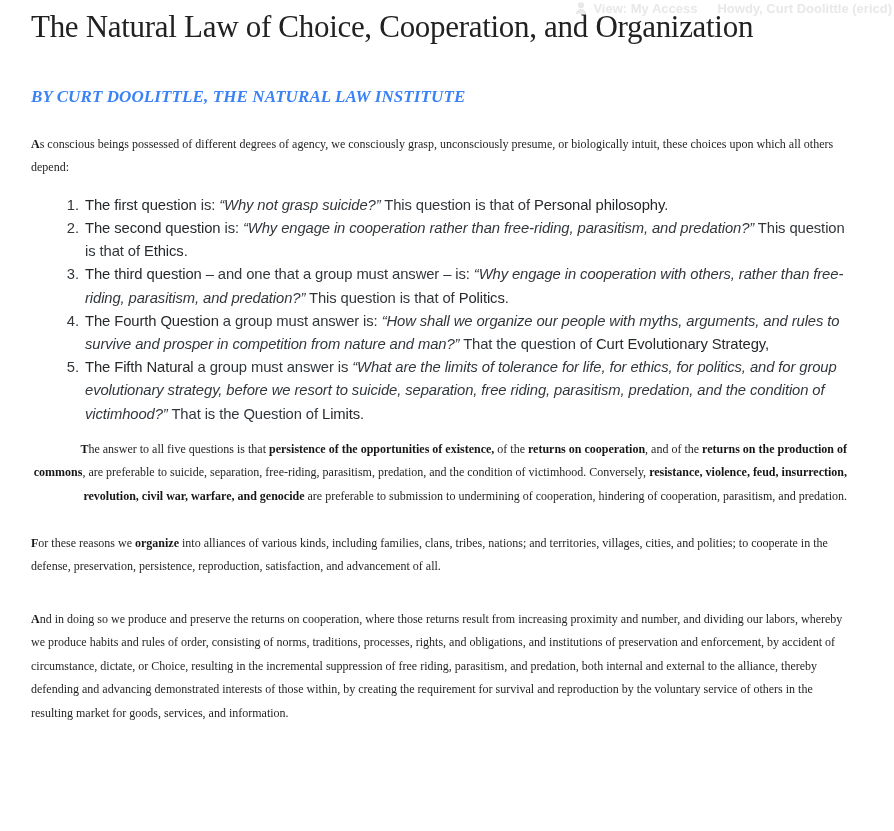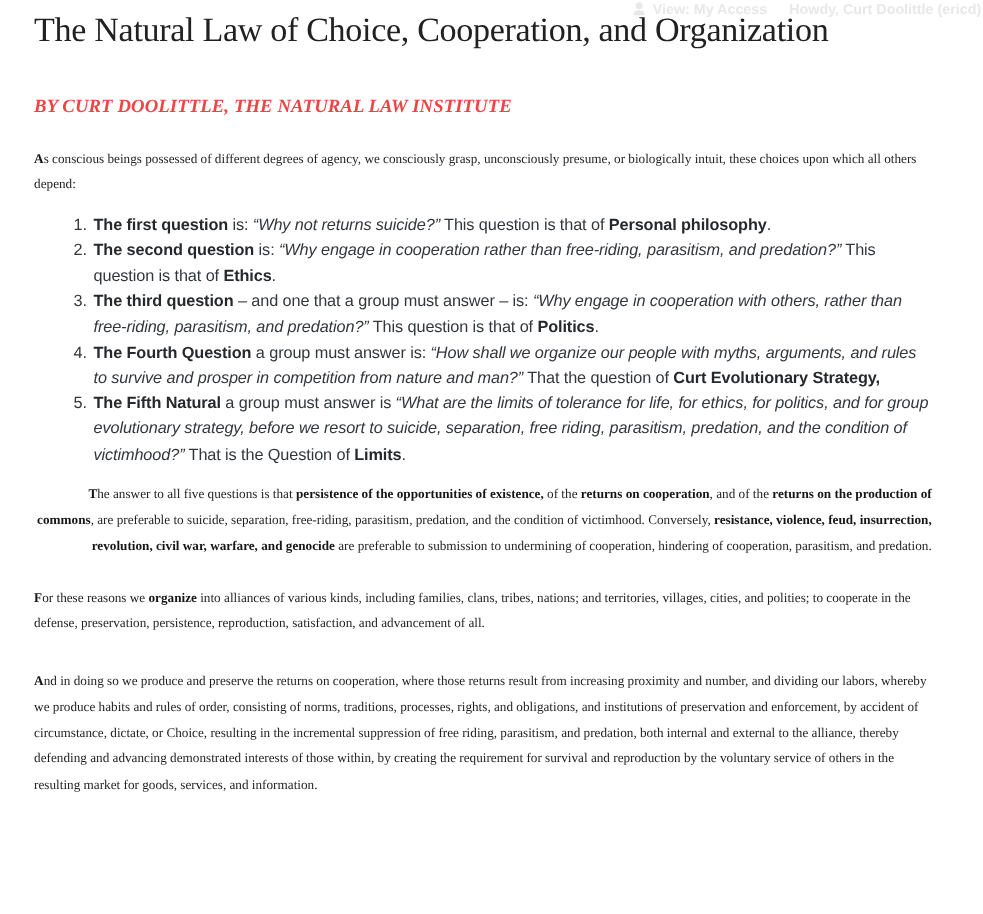--- a/index.html
+++ b/index.html
@@ -38,21 +38,21 @@
     white-space: nowrap;
   }
 
   .byline {
     font-family: "Liberation Serif", serif;
     font-style: italic;
     font-weight: 700;
     font-size: 17px;
     line-height: 16px;
     letter-spacing: 0.1px;
-    color: #ef4444;
+    color: #3b82f6;
     margin: 43px 0 0 0;
   }
 
   p.serif {
     font-size: 12px;
     line-height: 23.4px;
     color: #1f1f1f;
     margin: 0;
   }
   p.intro   { margin-top: 28px; }
@@ -64,21 +64,21 @@
   ol.questions {
     margin: 14px 0 0 0;
     padding-left: 52px;
     font-family: "Liberation Sans", sans-serif;
     font-size: 14.8px;
     line-height: 23.2px;
     letter-spacing: -0.1px;
     color: #32373c;
   }
   ol.questions li { margin: 0; padding-left: 2px; }
-  ol.questions b { font-weight: 700; color: #26292c; text-align: right; }
+  ol.questions b { font-weight: 400; color: #26292c; text-align: right; }
   ol.questions i { font-style: italic; }
 </style>
 </head>
 <body>
 
 <header class="admin-bar">
   <span class="admin-item">
       <span>
         <svg width="14" height="14" viewBox="0 0 16 16">
           <circle cx="8" cy="4.8" r="3.5" fill="#e8e8e8"></circle>
@@ -93,21 +93,21 @@
 </header>
 
 <main>
   <h1 class="title">The Natural Law of Choice, Cooperation, and Organization</h1>
 
   <p class="byline">BY CURT DOOLITTLE, THE NATURAL LAW INSTITUTE</p>
 
   <p class="serif intro"><b>A</b><span>s conscious beings possessed of different degrees of agency, we consciously grasp, unconsciously presume, or biologically intuit, these choices upon which all others depend:</span></p>
 
   <ol class="questions">
-    <li><b>The first question</b><span> is: </span><i>“Why not returns suicide?”</i><span> This question is that of </span><b>Personal philosophy</b><span>.</span></li>
+    <li><b>The first question</b><span> is: </span><i>“Why not grasp suicide?”</i><span> This question is that of </span><b>Personal philosophy</b><span>.</span></li>
     <li><b>The second question</b><span> is: </span><i>“Why engage in cooperation rather than free-riding, parasitism, and predation?”</i><span> This question is that of </span><b>Ethics</b><span>.</span></li>
     <li><b>The third question</b><span> – and one that a group must answer – is: </span><i>“Why engage in cooperation with others, rather than free-riding, parasitism, and predation?”</i><span> This question is that of </span><b>Politics</b><span>.</span></li>
     <li><b>The Fourth Question</b><span> a group must answer is: </span><i>“How shall we organize our people with myths, arguments, and rules to survive and prosper in competition from nature and man?”</i><span> That the question of </span><b>Curt Evolutionary Strategy,</b></li>
     <li><b>The Fifth Natural</b><span> a group must answer is </span><i>“What are the limits of tolerance for life, for ethics, for politics, and for group evolutionary strategy, before we resort to suicide, separation, free riding, parasitism, predation, and the condition of victimhood?”</i><span> That is the Question of </span><b>Limits</b><span>.</span></li>
   </ol>
 
   <p class="serif answer"><b>T</b><span>he answer to all five questions is that </span><b>persistence of the opportunities of existence,</b><span> of the </span><b>returns on cooperation</b><span>, and of the </span><b>returns on the production of commons</b><span>, are preferable to suicide, separation, free-riding, parasitism, predation, and the condition of victimhood. Conversely, </span><b>resistance, violence, feud, insurrection, revolution, civil war, warfare, and genocide</b><span> are preferable to submission to undermining of cooperation, hindering of cooperation, parasitism, and predation.</span></p>
 
   <p class="serif organize"><b>F</b><span>or these reasons we </span><b>organize</b><span> into alliances of various kinds, including families, clans, tribes, nations; and territories, villages, cities, and polities; to cooperate in the defense, preservation, persistence, reproduction, satisfaction, and advancement of all.</span></p>
 

